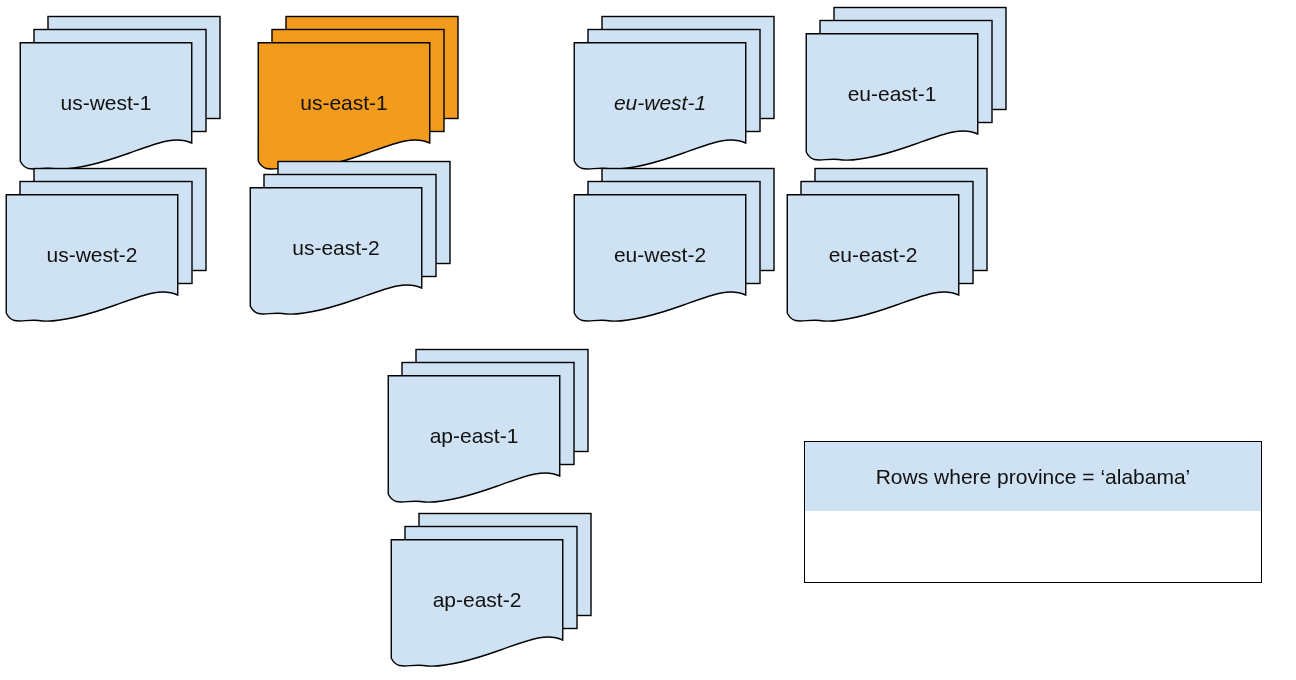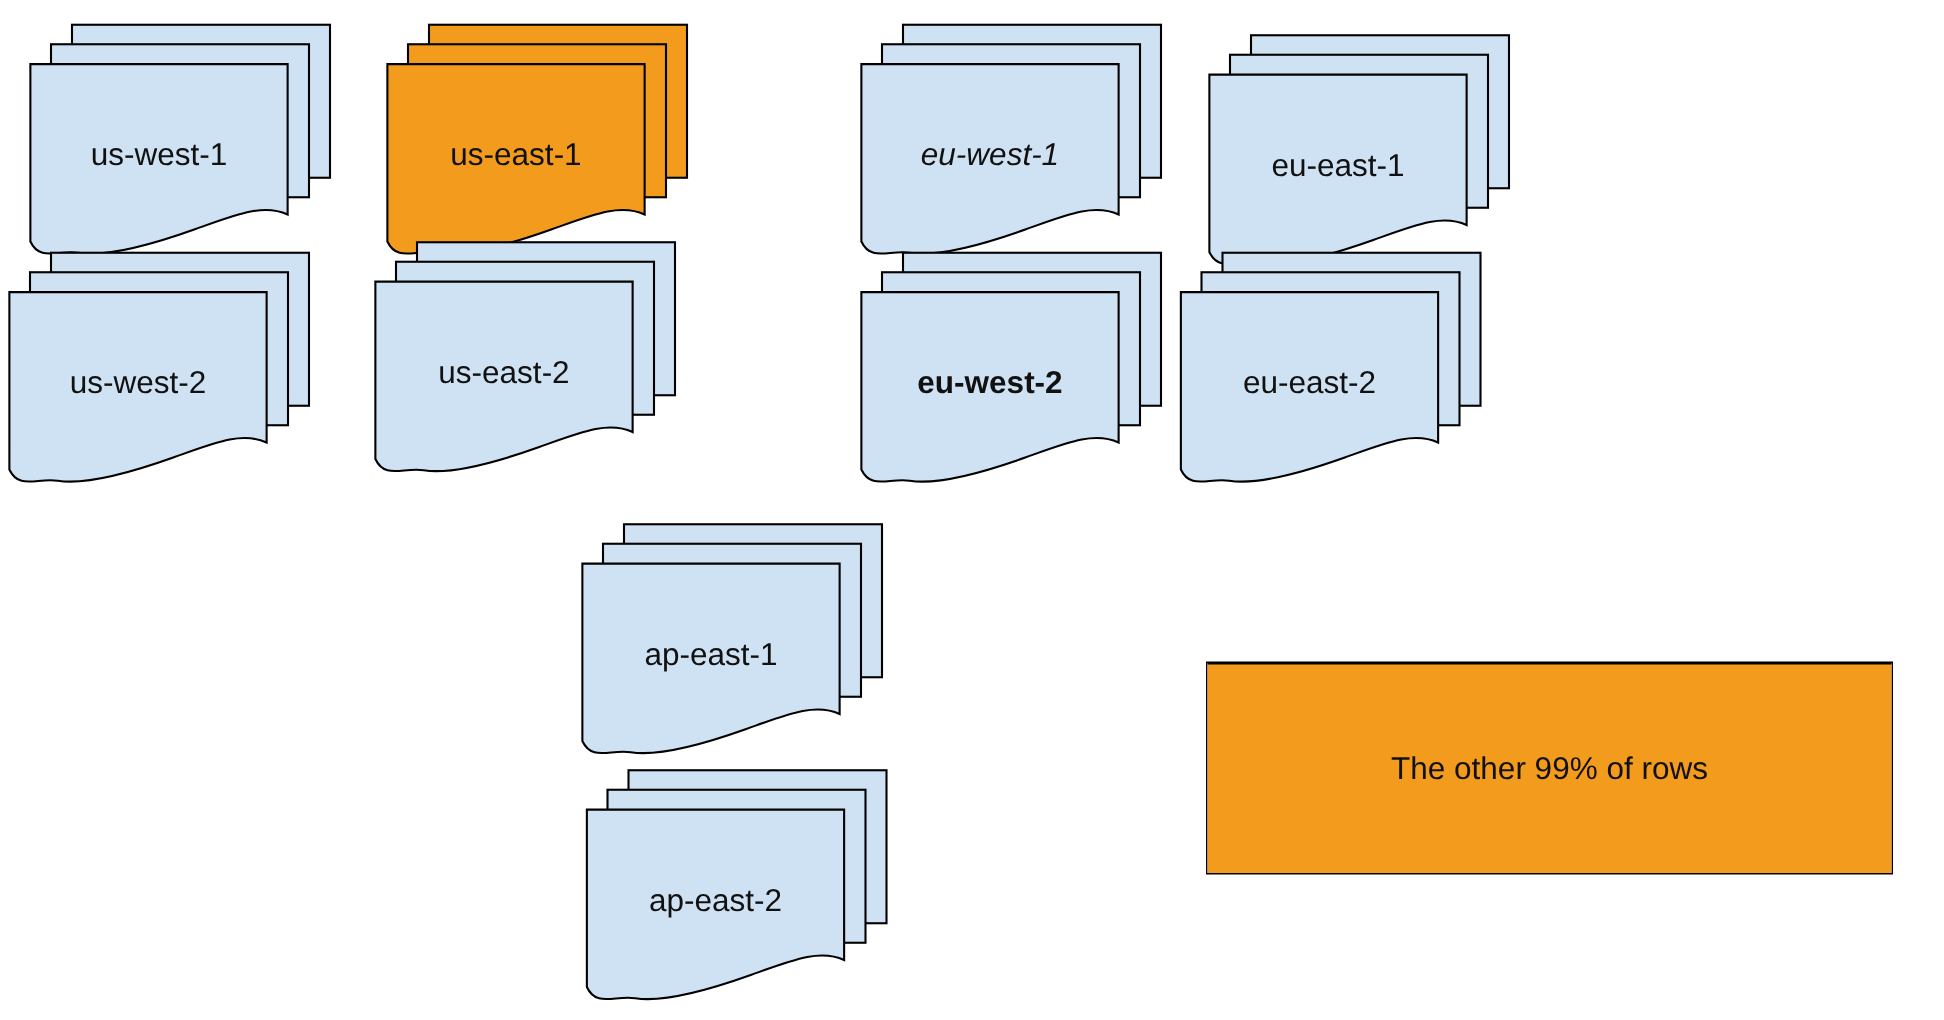--- a/index.html
+++ b/index.html
@@ -86,21 +86,21 @@
       </svg>
     </div>
       <div class="stack" style="left: 571px; top: 15px; font-style: italic;">
       <svg width="205" height="156" viewBox="0 0 205 156">
         <rect class="doc-shape" x="31" y="1.5" width="172" height="102"></rect>
         <rect class="doc-shape" x="17" y="14.5" width="172" height="102"></rect>
         <path class="doc-shape" transform="translate(2.5,27)" d="M0.75,0.75 H172.25 V101 C156,93.5 138,101 110,111 C82,121 52,129.5 33,126.5 C19,124.5 7,132.5 0.75,119 Z"></path>
         <text class="doc-label-text" x="89" y="95" text-anchor="middle">eu-west-1</text>
       </svg>
     </div>
-      <div class="stack" style="left: 803px; top: 22px;">
+      <div class="stack" style="left: 803px; top: 6px;">
       <svg width="205" height="156" viewBox="0 0 205 156">
         <rect class="doc-shape" x="31" y="1.5" width="172" height="102"></rect>
         <rect class="doc-shape" x="17" y="14.5" width="172" height="102"></rect>
         <path class="doc-shape" transform="translate(2.5,27)" d="M0.75,0.75 H172.25 V101 C156,93.5 138,101 110,111 C82,121 52,129.5 33,126.5 C19,124.5 7,132.5 0.75,119 Z"></path>
         <text class="doc-label-text" x="89" y="95" text-anchor="middle">eu-east-1</text>
       </svg>
     </div>
       <div class="stack" style="left: 3px; top: 167px;">
       <svg width="205" height="156" viewBox="0 0 205 156">
         <rect class="doc-shape" x="31" y="1.5" width="172" height="102"></rect>
@@ -110,21 +110,21 @@
       </svg>
     </div>
       <div class="stack" style="left: 247px; top: 160px;">
       <svg width="205" height="156" viewBox="0 0 205 156">
         <rect class="doc-shape" x="31" y="1.5" width="172" height="102"></rect>
         <rect class="doc-shape" x="17" y="14.5" width="172" height="102"></rect>
         <path class="doc-shape" transform="translate(2.5,27)" d="M0.75,0.75 H172.25 V101 C156,93.5 138,101 110,111 C82,121 52,129.5 33,126.5 C19,124.5 7,132.5 0.75,119 Z"></path>
         <text class="doc-label-text" x="89" y="95" text-anchor="middle">us-east-2</text>
       </svg>
     </div>
-      <div class="stack" style="left: 571px; top: 167px; font-weight: bold;">
+      <div class="stack" style="left: 571px; top: 167px;">
       <svg width="205" height="156" viewBox="0 0 205 156">
         <rect class="doc-shape" x="31" y="1.5" width="172" height="102"></rect>
         <rect class="doc-shape" x="17" y="14.5" width="172" height="102"></rect>
         <path class="doc-shape" transform="translate(2.5,27)" d="M0.75,0.75 H172.25 V101 C156,93.5 138,101 110,111 C82,121 52,129.5 33,126.5 C19,124.5 7,132.5 0.75,119 Z"></path>
         <text class="doc-label-text" x="89" y="95" text-anchor="middle">eu-west-2</text>
       </svg>
     </div>
       <div class="stack" style="left: 784px; top: 167px;">
       <svg width="205" height="156" viewBox="0 0 205 156">
         <rect class="doc-shape" x="31" y="1.5" width="172" height="102"></rect>
@@ -145,18 +145,18 @@
       <svg width="205" height="156" viewBox="0 0 205 156">
         <rect class="doc-shape" x="31" y="1.5" width="172" height="102"></rect>
         <rect class="doc-shape" x="17" y="14.5" width="172" height="102"></rect>
         <path class="doc-shape" transform="translate(2.5,27)" d="M0.75,0.75 H172.25 V101 C156,93.5 138,101 110,111 C82,121 52,129.5 33,126.5 C19,124.5 7,132.5 0.75,119 Z"></path>
         <text class="doc-label-text" x="89" y="95" text-anchor="middle">ap-east-2</text>
       </svg>
     </div>
     </div>
 
   <div class="legend">
-    <div class="legend-row legend-row-1">
-      <span>The other 99% of rows</span>
+    <div class="legend-row legend-row-0">
+      <span>Rows where province = ‘alabama’</span>
     </div>
   </div>
 
 </div>
 
 </body></html>

